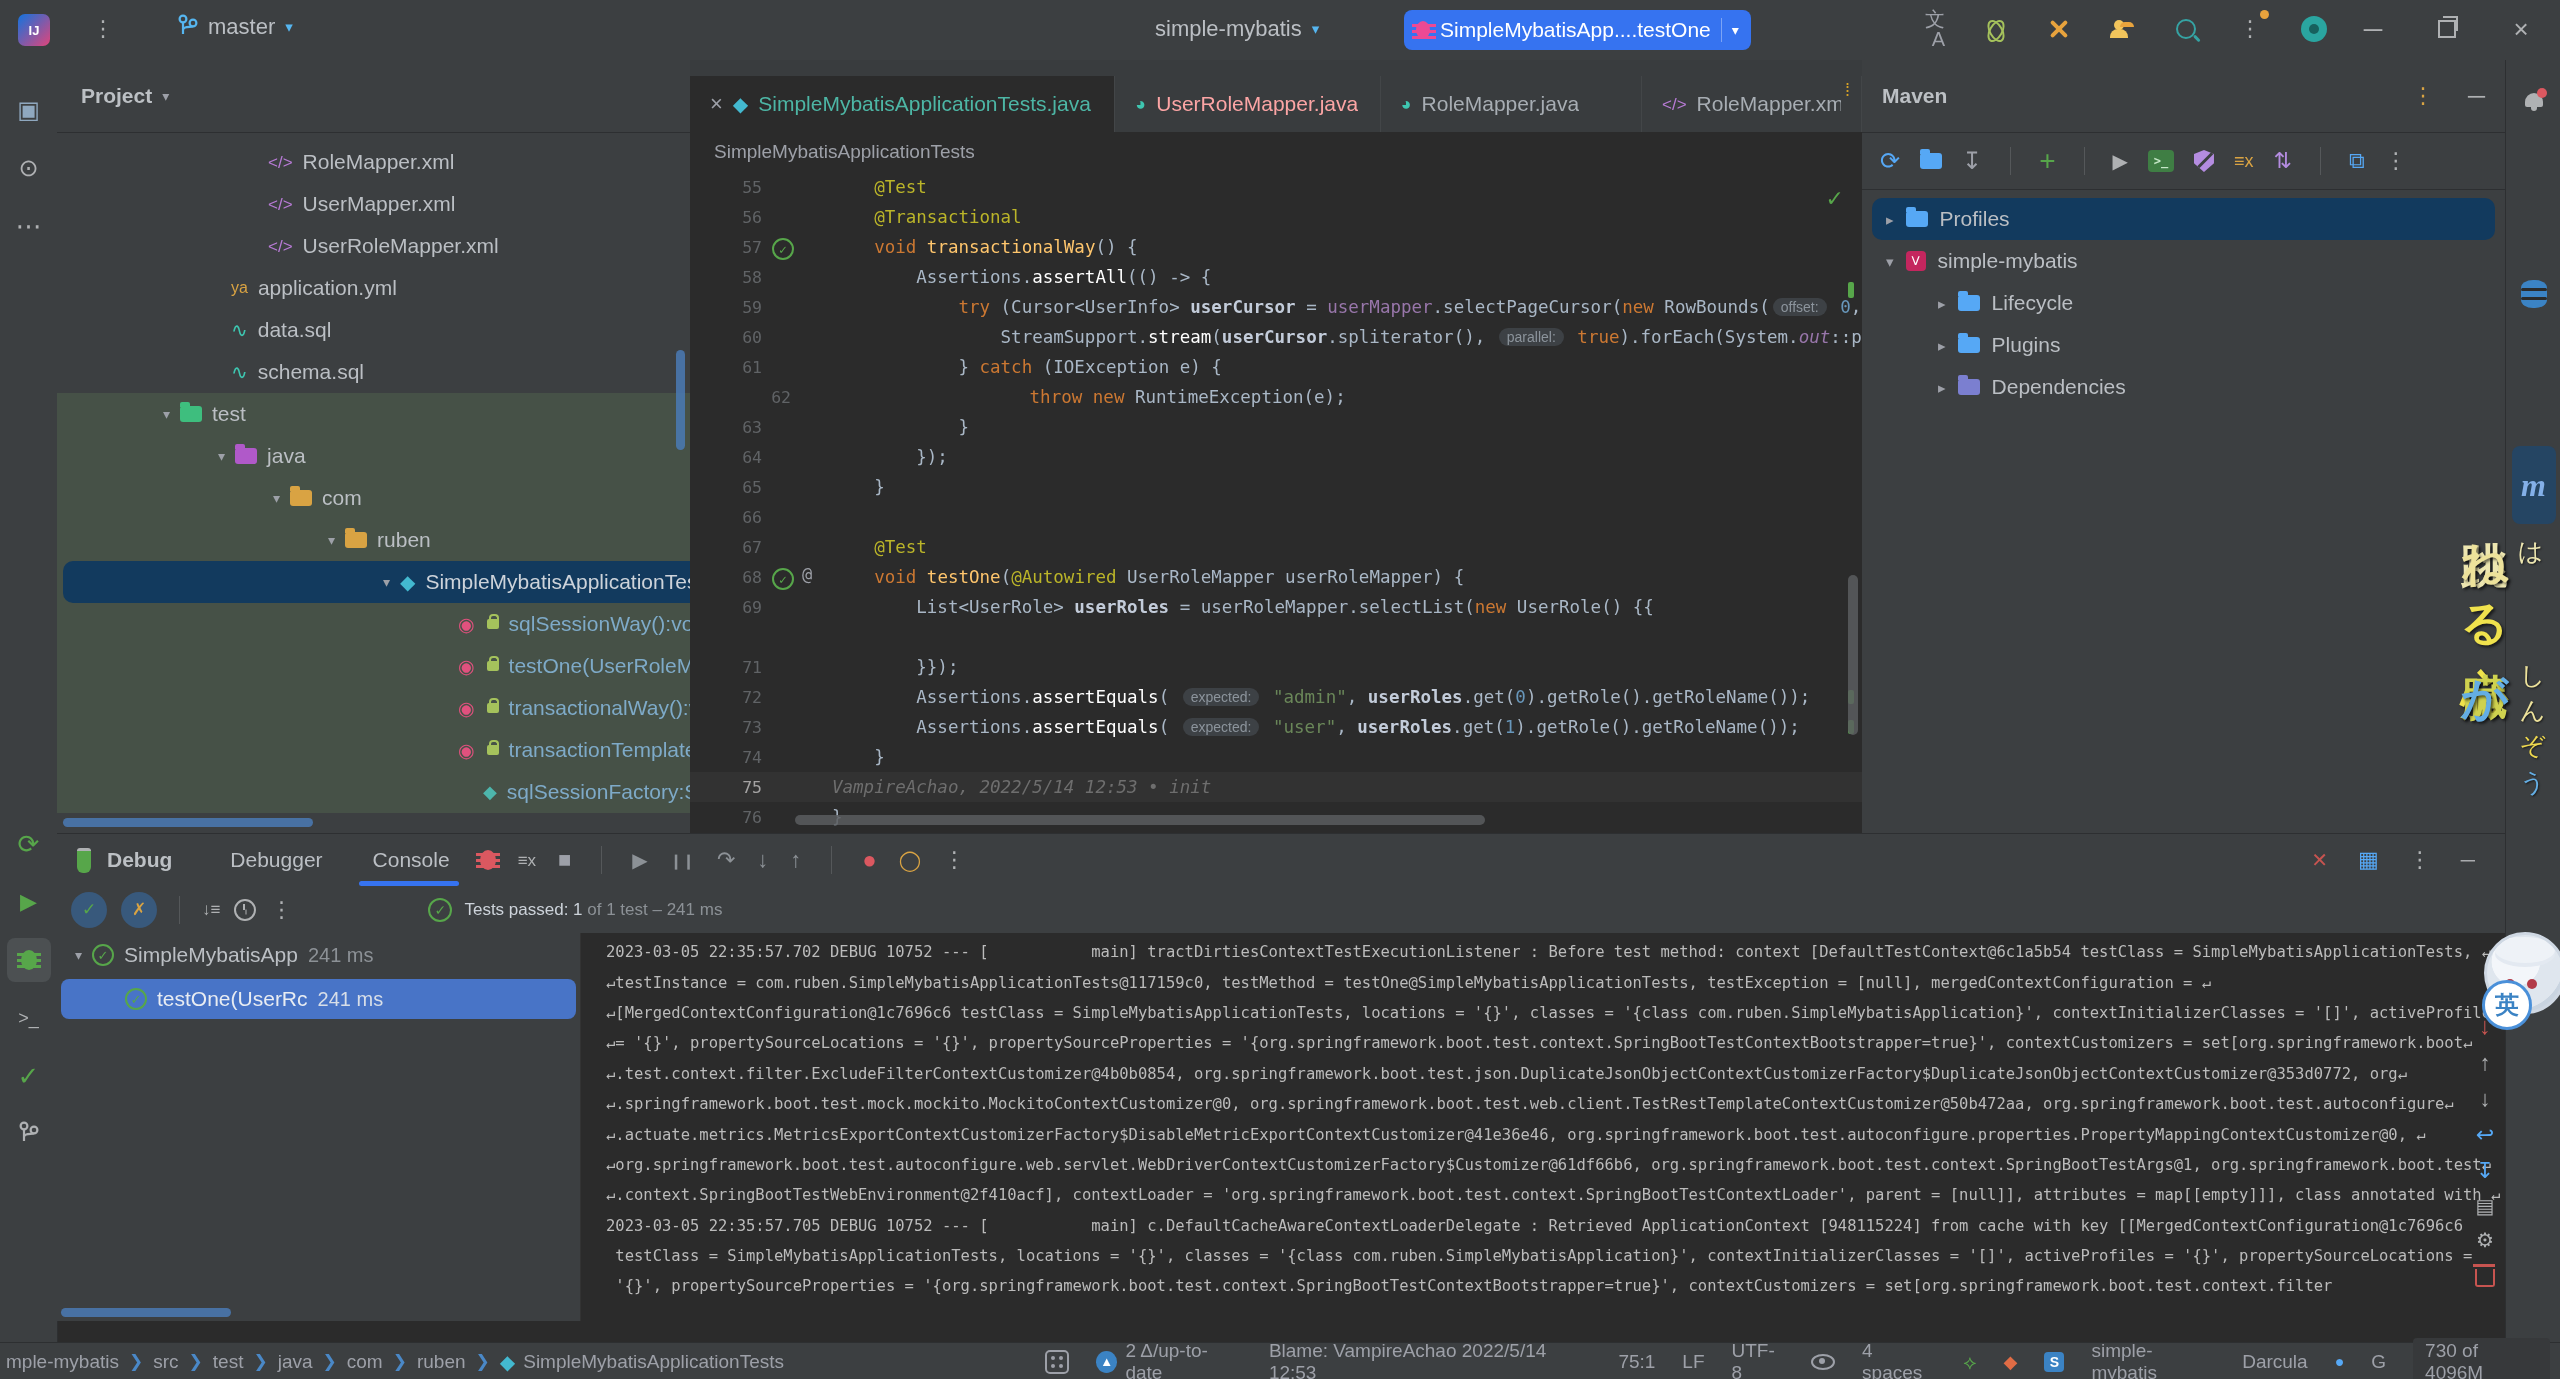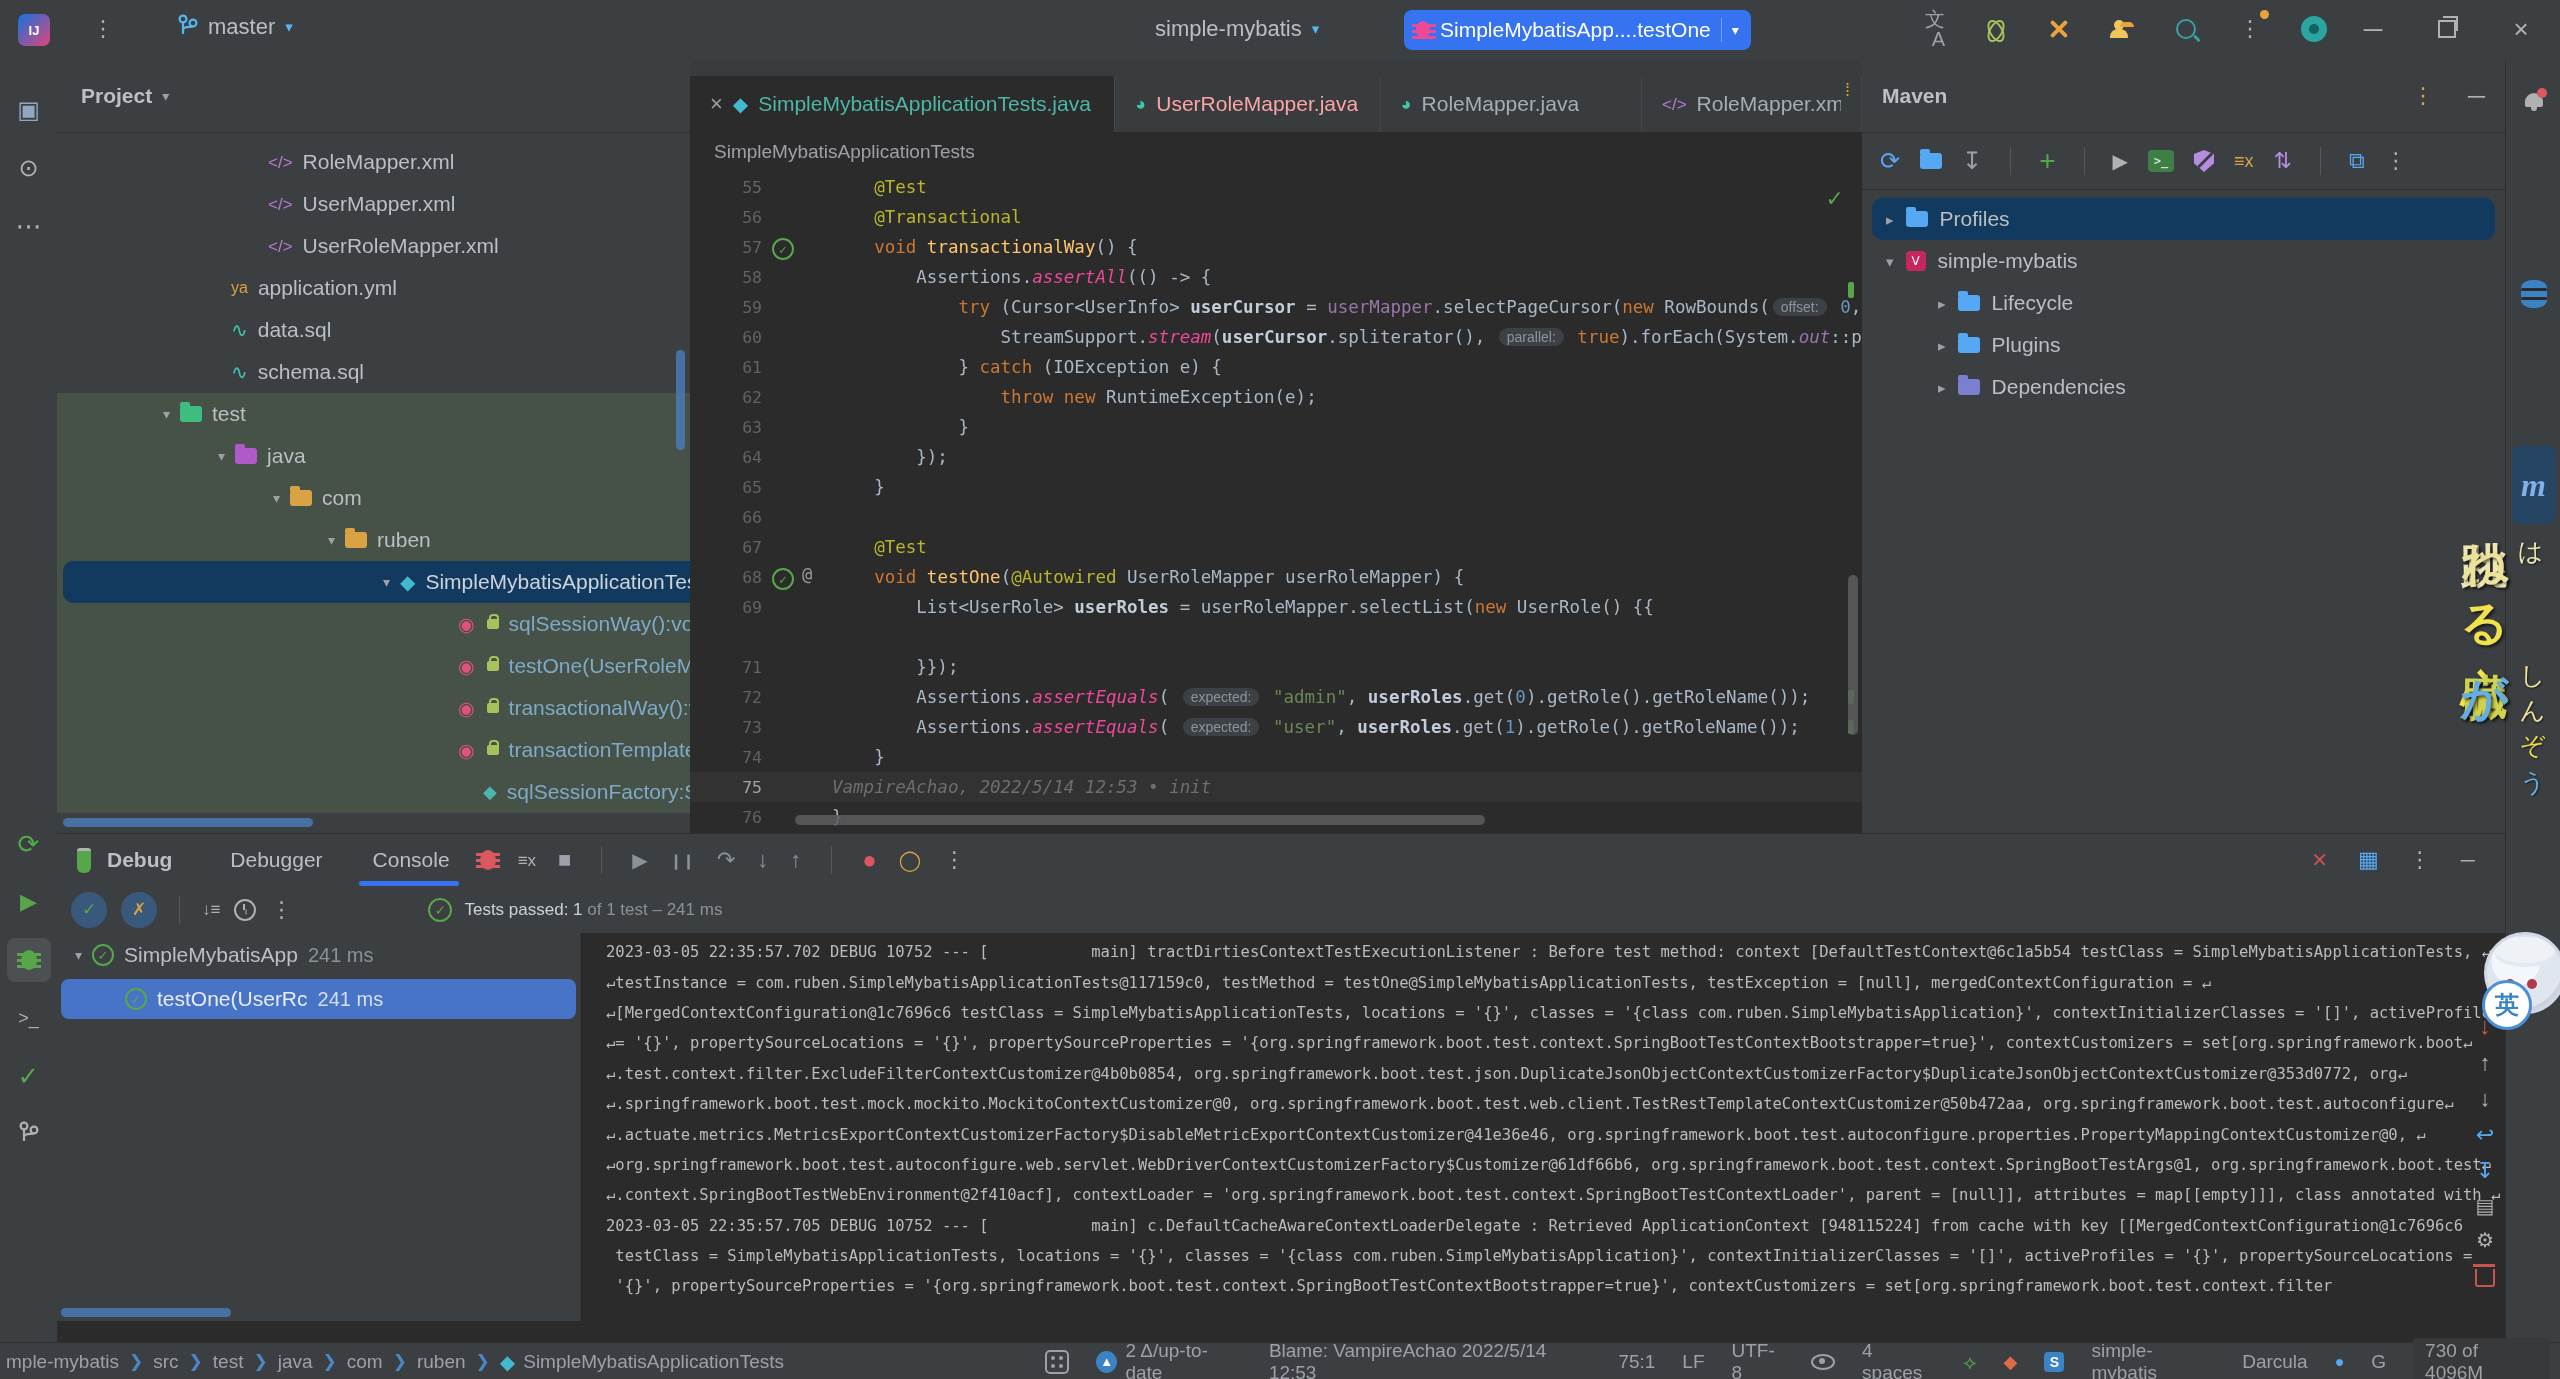--- a/index.html
+++ b/index.html
@@ -34,21 +34,21 @@
   .etab.active{background:#2B2B2B;}
   #crumbbar{position:absolute;left:0;top:72px;width:1172px;height:40px;background:#2B2B2B;display:flex;align-items:center;padding-left:24px;font-size:19px;color:#9DA0A8;box-sizing:border-box;}
   #code{position:absolute;left:0;top:112px;width:1172px;height:661px;font-family:"DejaVu Sans Mono",monospace;font-size:17.5px;}
   .cline{position:absolute;left:0;width:1172px;height:30px;white-space:pre;display:flex;align-items:center;}
   .cline.cur{background:#323232;}
   .lnum{position:absolute;left:0;width:72px;text-align:right;color:#606366;font-size:16.5px;}
   .lnum.cur{color:#A4A3A3;}
   .ctext{position:absolute;left:95px;top:0;height:30px;display:flex;align-items:center;white-space:pre;}
   .tk-p{color:#A9B7C6}.tk-k{color:#CC7832}.tk-a{color:#BBB529}.tk-d{color:#FFC66D}
   .tk-s{color:#6A8759}.tk-n{color:#6897BB}.tk-f{color:#9876AA}
-  .tk-fi{color:#9876AA;font-style:italic}.tk-sm{color:#ec4899;font-style:italic}
+  .tk-fi{color:#9876AA;font-style:italic}.tk-sm{color:#ffffff;}
   .tk-b{color:#C3CCDA;font-weight:bold}
   .tk-h{background:#3d4145;color:#8C949C;border-radius:9px;padding:1px 8px;font-size:14px;margin:0 3px;font-family:"Liberation Sans",sans-serif;}
   .tk-blame{color:#6e6e6e;font-style:italic;}
   .gut-check{color:#57A64A;border:2px solid #57A64A;border-radius:50%;width:18px;height:18px;font-size:13px;display:inline-flex;align-items:center;justify-content:center;}
   
   #maven{left:1862px;top:60px;width:643px;height:773px;background:#3C3F41;overflow:hidden;}
   .mtb-sep{width:1px;height:28px;background:#55585A;margin:0 8px;}
   
   #debug{left:57px;top:833px;width:2448px;height:487px;background:#3C3F41;border-top:1px solid #2d2f31;overflow:hidden;}
   #console{position:absolute;left:523px;top:99px;width:1925px;height:388px;background:#2B2B2B;border-left:1px solid #333;}
@@ -341,21 +341,21 @@
         <span>SimpleMybatisApplicationTests</span>
       </div>
     <div id="code">
         <div class="cline" style="top: 0px;"><span class="lnum">55</span><span class="ctext" style="left: 142px;"><span class="tk-a">    @Test</span></span></div>
         <div class="cline" style="top: 30px;"><span class="lnum">56</span><span class="ctext" style="left: 142px;"><span class="tk-a">    @Transactional</span></span></div>
         <div class="cline" style="top: 60px;"><span class="lnum">57</span><span class="ic" style="position: absolute; left: 82px; top: 6px;"><span class="gut-check">✓</span></span><span class="ctext" style="left: 142px;"><span class="tk-p">    </span><span class="tk-k">void</span><span class="tk-p"> </span><span class="tk-d">transactionalWay</span><span class="tk-p">() {</span></span></div>
         <div class="cline" style="top: 90px;"><span class="lnum">58</span><span class="ctext" style="left: 142px;"><span class="tk-p">        Assertions.</span><span class="tk-sm">assertAll</span><span class="tk-p">(() -&gt; {</span></span></div>
         <div class="cline" style="top: 120px;"><span class="lnum">59</span><span class="ctext" style="left: 142px;"><span class="tk-p">            </span><span class="tk-k">try</span><span class="tk-p"> (Cursor&lt;UserInfo&gt; </span><span class="tk-b">userCursor</span><span class="tk-p"> = </span><span class="tk-f">userMapper</span><span class="tk-p">.selectPageCursor(</span><span class="tk-k">new</span><span class="tk-p"> RowBounds(</span><span class="tk-h">offset:</span><span class="tk-n"> 0</span><span class="tk-p">, </span></span></div>
         <div class="cline" style="top: 150px;"><span class="lnum">60</span><span class="ctext" style="left: 142px;"><span class="tk-p">                StreamSupport.</span><span class="tk-sm">stream</span><span class="tk-p">(</span><span class="tk-b">userCursor</span><span class="tk-p">.spliterator(), </span><span class="tk-h">parallel:</span><span class="tk-k"> true</span><span class="tk-p">).forEach(System.</span><span class="tk-fi">out</span><span class="tk-p">::prin</span></span></div>
         <div class="cline" style="top: 180px;"><span class="lnum">61</span><span class="ctext" style="left: 142px;"><span class="tk-p">            } </span><span class="tk-k">catch</span><span class="tk-p"> (IOException e) {</span></span></div>
-        <div class="cline" style="top: 210px;"><span class="lnum">62</span><span class="ctext" style="left: 142px;"><span class="tk-p">                </span><span class="tk-k">throw</span><span class="tk-p"> </span><span class="tk-k">new</span><span class="tk-p"> RuntimeException(e);</span></span></div>
+        <div class="cline" style="top: 210px; margin-left: 29px;"><span class="lnum">62</span><span class="ctext" style="left: 142px;"><span class="tk-p">                </span><span class="tk-k">throw</span><span class="tk-p"> </span><span class="tk-k">new</span><span class="tk-p"> RuntimeException(e);</span></span></div>
         <div class="cline" style="top: 240px;"><span class="lnum">63</span><span class="ctext" style="left: 142px;"><span class="tk-p">            }</span></span></div>
         <div class="cline" style="top: 270px;"><span class="lnum">64</span><span class="ctext" style="left: 142px;"><span class="tk-p">        });</span></span></div>
         <div class="cline" style="top: 300px;"><span class="lnum">65</span><span class="ctext" style="left: 142px;"><span class="tk-p">    }</span></span></div>
         <div class="cline" style="top: 330px;"><span class="lnum">66</span><span class="ctext" style="left: 142px;"></span></div>
         <div class="cline" style="top: 360px;"><span class="lnum">67</span><span class="ctext" style="left: 142px;"><span class="tk-a">    @Test</span></span></div>
         <div class="cline" style="top: 390px;"><span class="lnum">68</span><span class="ic" style="position: absolute; left: 82px; top: 6px;"><span class="gut-check">✓</span></span><span class="ic" style="position: absolute; left: 112px; top: 4px; color: rgb(157, 160, 168); font-size: 17px;">@</span><span class="ctext" style="left: 142px;"><span class="tk-p">    </span><span class="tk-k">void</span><span class="tk-p"> </span><span class="tk-d">testOne</span><span class="tk-p">(</span><span class="tk-a">@Autowired</span><span class="tk-p"> UserRoleMapper userRoleMapper) {</span></span></div>
         <div class="cline" style="top: 420px;"><span class="lnum">69</span><span class="ctext" style="left: 142px;"><span class="tk-p">        List&lt;UserRole&gt; </span><span class="tk-b">userRoles</span><span class="tk-p"> = userRoleMapper.selectList(</span><span class="tk-k">new</span><span class="tk-p"> UserRole() {{</span></span></div>
         <div class="cline" style="top: 480px;"><span class="lnum">71</span><span class="ctext" style="left: 142px;"><span class="tk-p">        }});</span></span></div>
         <div class="cline" style="top: 510px;"><span class="lnum">72</span><span class="ctext" style="left: 142px;"><span class="tk-p">        Assertions.</span><span class="tk-sm">assertEquals</span><span class="tk-p">( </span><span class="tk-h">expected:</span><span class="tk-p"> </span><span class="tk-s">"admin"</span><span class="tk-p">, </span><span class="tk-b">userRoles</span><span class="tk-p">.get(</span><span class="tk-n">0</span><span class="tk-p">).getRole().getRoleName());</span></span></div>
         <div class="cline" style="top: 540px;"><span class="lnum">73</span><span class="ctext" style="left: 142px;"><span class="tk-p">        Assertions.</span><span class="tk-sm">assertEquals</span><span class="tk-p">( </span><span class="tk-h">expected:</span><span class="tk-p"> </span><span class="tk-s">"user"</span><span class="tk-p">, </span><span class="tk-b">userRoles</span><span class="tk-p">.get(</span><span class="tk-n">1</span><span class="tk-p">).getRole().getRoleName());</span></span></div>

